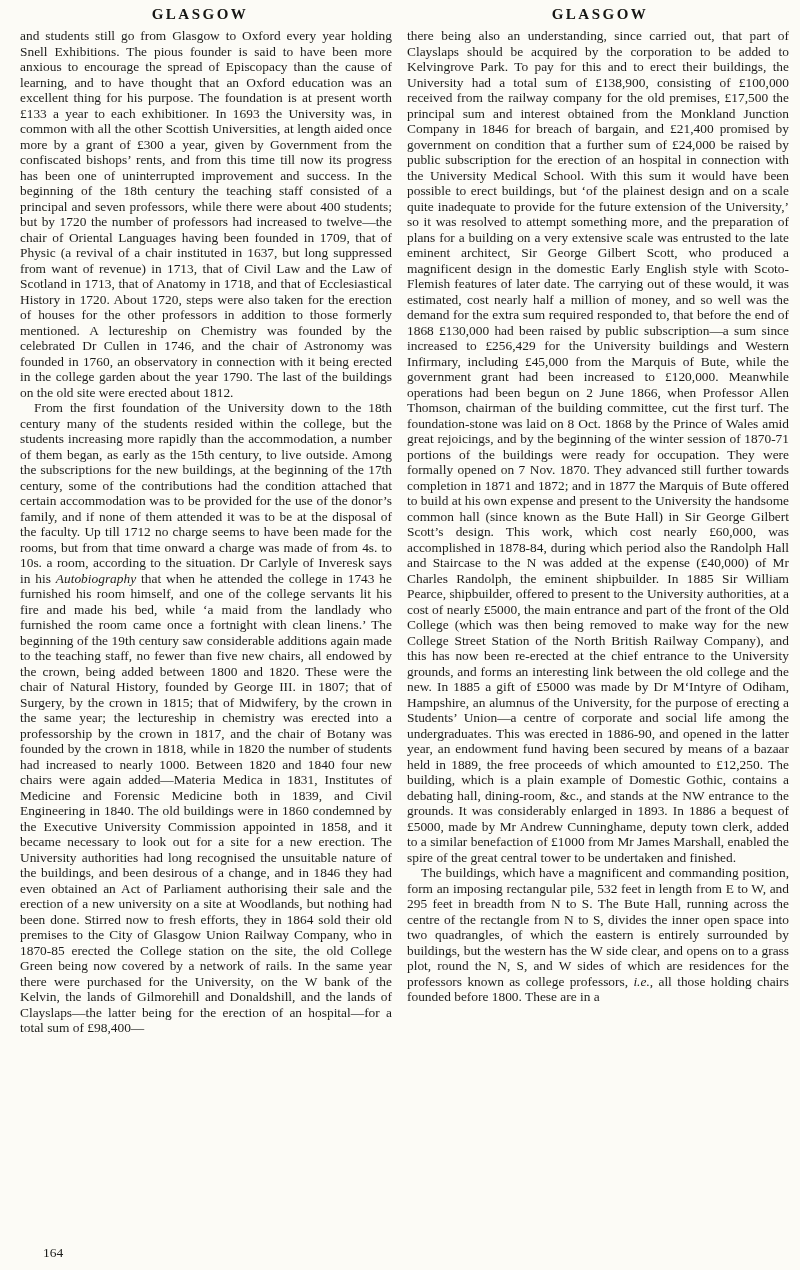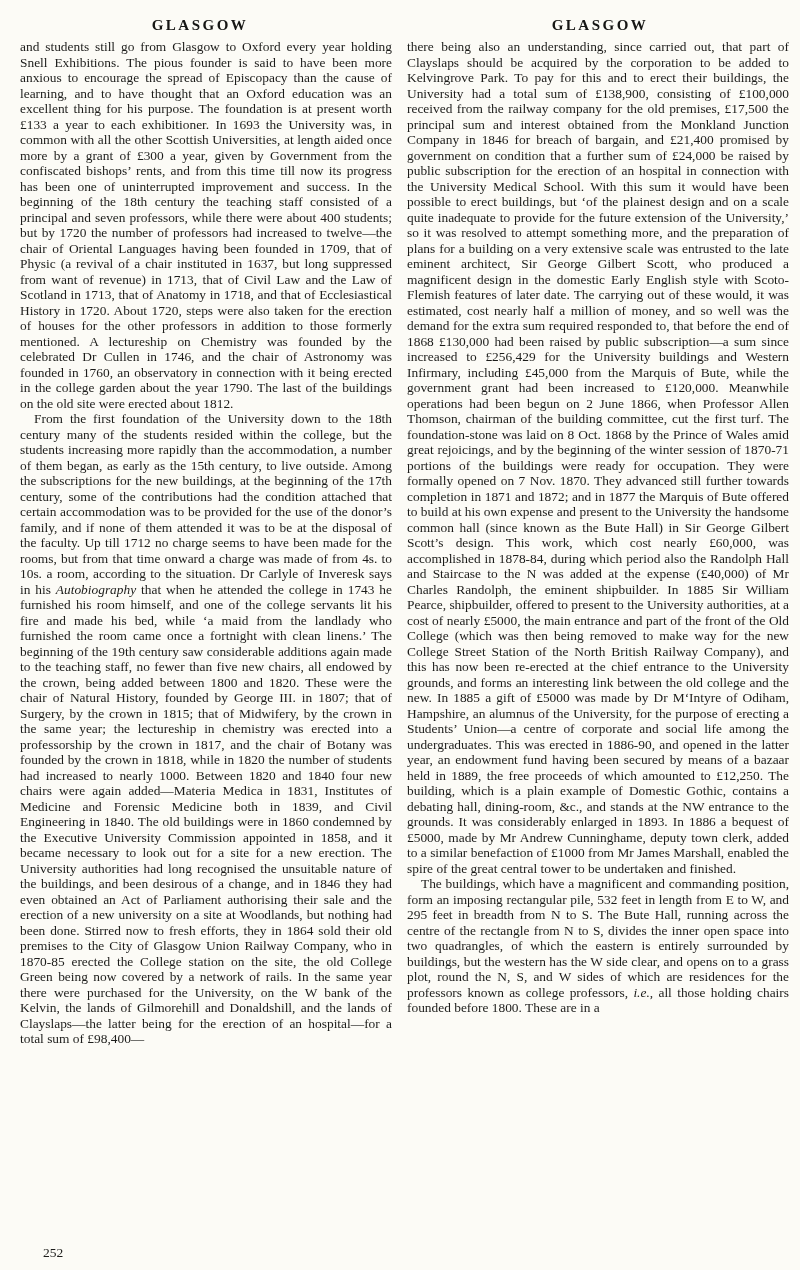--- a/index.html
+++ b/index.html
@@ -2,21 +2,21 @@
 <html><head>
 <meta charset="utf-8">
 <style>
   html,body{margin:0;padding:0;background:#d9d7d1;}
   .page{
     width:800px;height:1270px;margin:0 auto;position:relative;overflow:hidden;
     background:#fcfbf6;color:#1c1c1a;
     font-family:"Liberation Serif", serif;
     box-sizing:border-box;
   }
-  .header-row{display:flex;padding-top:17px;}
+  .header-row{display:flex;padding-top:6px;}
   .col-header{
     width:50%;text-align:center;font-weight:bold;
     font-size:15px;letter-spacing:2.5px;color:#161614;
   }
   .columns{
     display:flex;align-items:flex-start;
     padding:5px 11px 0 20px;height:1224px;box-sizing:border-box;
   }
   .column{
     font-size:13.4px;line-height:15.5px;text-align:justify;
@@ -48,15 +48,15 @@
         <p class="para"><span>and students still go from Glasgow to Oxford every year holding Snell Exhibitions.  The pious founder is said to have been more anxious to encourage the spread of Episcopacy than the cause of learning, and to have thought that an Oxford education was an excellent thing for his purpose.  The foundation is at present worth £133 a year to each exhibitioner.  In 1693 the University was, in common with all the other Scottish Universities, at length aided once more by a grant of £300 a year, given by Government from the confiscated bishops’ rents, and from this time till now its progress has been one of uninterrupted improvement and success.  In the beginning of the 18th century the teaching staff consisted of a principal and seven professors, while there were about 400 students; but by 1720 the number of professors had increased to twelve—the chair of Oriental Languages having been founded in 1709, that of Physic (a revival of a chair instituted in 1637, but long suppressed from want of revenue) in 1713, that of Civil Law and the Law of Scotland in 1713, that of Anatomy in 1718, and that of Ecclesiastical History in 1720.  About 1720, steps were also taken for the erection of houses for the other professors in addition to those formerly mentioned.  A lectureship on Chemistry was founded by the celebrated Dr Cullen in 1746, and the chair of Astronomy was founded in 1760, an observatory in connection with it being erected in the college garden about the year 1790.  The last of the buildings on the old site were erected about 1812.</span></p>
         <p class="para indent"><span>From the first foundation of the University down to the 18th century many of the students resided within the college, but the students increasing more rapidly than the accommodation, a number of them began, as early as the 15th century, to live outside.  Among the subscriptions for the new buildings, at the beginning of the 17th century, some of the contributions had the condition attached that certain accommodation was to be provided for the use of the donor’s family, and if none of them attended it was to be at the disposal of the faculty.  Up till 1712 no charge seems to have been made for the rooms, but from that time onward a charge was made of from 4s. to 10s. a room, according to the situation.  Dr Carlyle of Inveresk says in his </span><span class="italic">Autobiography</span><span> that when he attended the college in 1743 he furnished his room himself, and one of the college servants lit his fire and made his bed, while ‘a maid from the landlady who furnished the room came once a fortnight with clean linens.’  The beginning of the 19th century saw considerable additions again made to the teaching staff, no fewer than five new chairs, all endowed by the crown, being added between 1800 and 1820.  These were the chair of Natural History, founded by George III. in 1807; that of Surgery, by the crown in 1815; that of Midwifery, by the crown in the same year; the lectureship in chemistry was erected into a professorship by the crown in 1817, and the chair of Botany was founded by the crown in 1818, while in 1820 the number of students had increased to nearly 1000.  Between 1820 and 1840 four new chairs were again added—Materia Medica in 1831, Institutes of Medicine and Forensic Medicine both in 1839, and Civil Engineering in 1840.  The old buildings were in 1860 condemned by the Executive University Commission appointed in 1858, and it became necessary to look out for a site for a new erection.  The University authorities had long recognised the unsuitable nature of the buildings, and been desirous of a change, and in 1846 they had even obtained an Act of Parliament authorising their sale and the erection of a new university on a site at Woodlands, but nothing had been done.  Stirred now to fresh efforts, they in 1864 sold their old premises to the City of Glasgow Union Railway Company, who in 1870-85 erected the College station on the site, the old College Green being now covered by a network of rails.  In the same year there were purchased for the University, on the W bank of the Kelvin, the lands of Gilmorehill and Donaldshill, and the lands of Clayslaps—the latter being for the erection of an hospital—for a total sum of £98,400—</span></p>
       </div>
     <div class="divider"></div>
     <div class="column right">
         <p class="para"><span>there being also an understanding, since carried out, that part of Clayslaps should be acquired by the corporation to be added to Kelvingrove Park.  To pay for this and to erect their buildings, the University had a total sum of £138,900, consisting of £100,000 received from the railway company for the old premises, £17,500 the principal sum and interest obtained from the Monkland Junction Company in 1846 for breach of bargain, and £21,400 promised by government on condition that a further sum of £24,000 be raised by public subscription for the erection of an hospital in connection with the University Medical School.  With this sum it would have been possible to erect buildings, but ‘of the plainest design and on a scale quite inadequate to provide for the future extension of the University,’ so it was resolved to attempt something more, and the preparation of plans for a building on a very extensive scale was entrusted to the late eminent architect, Sir George Gilbert Scott, who produced a magnificent design in the domestic Early English style with Scoto-Flemish features of later date.  The carrying out of these would, it was estimated, cost nearly half a million of money, and so well was the demand for the extra sum required responded to, that before the end of 1868 £130,000 had been raised by public subscription—a sum since increased to £256,429 for the University buildings and Western Infirmary, including £45,000 from the Marquis of Bute, while the government grant had been increased to £120,000.  Meanwhile operations had been begun on 2 June 1866, when Professor Allen Thomson, chairman of the building committee, cut the first turf.  The foundation-stone was laid on 8 Oct. 1868 by the Prince of Wales amid great rejoicings, and by the beginning of the winter session of 1870-71 portions of the buildings were ready for occupation.  They were formally opened on 7 Nov. 1870.  They advanced still further towards completion in 1871 and 1872; and in 1877 the Marquis of Bute offered to build at his own expense and present to the University the handsome common hall (since known as the Bute Hall) in Sir George Gilbert Scott’s design.  This work, which cost nearly £60,000, was accomplished in 1878-84, during which period also the Randolph Hall and Staircase to the N was added at the expense (£40,000) of Mr Charles Randolph, the eminent shipbuilder.  In 1885 Sir William Pearce, shipbuilder, offered to present to the University authorities, at a cost of nearly £5000, the main entrance and part of the front of the Old College (which was then being removed to make way for the new College Street Station of the North British Railway Company), and this has now been re-erected at the chief entrance to the University grounds, and forms an interesting link between the old college and the new.  In 1885 a gift of £5000 was made by Dr M‘Intyre of Odiham, Hampshire, an alumnus of the University, for the purpose of erecting a Students’ Union—a centre of corporate and social life among the undergraduates.  This was erected in 1886-90, and opened in the latter year, an endowment fund having been secured by means of a bazaar held in 1889, the free proceeds of which amounted to £12,250.  The building, which is a plain example of Domestic Gothic, contains a debating hall, dining-room, &amp;c., and stands at the NW entrance to the grounds.  It was considerably enlarged in 1893.  In 1886 a bequest of £5000, made by Mr Andrew Cunninghame, deputy town clerk, added to a similar benefaction of £1000 from Mr James Marshall, enabled the spire of the great central tower to be undertaken and finished.</span></p>
         <p class="para indent"><span>The buildings, which have a magnificent and commanding position, form an imposing rectangular pile, 532 feet in length from E to W, and 295 feet in breadth from N to S.  The Bute Hall, running across the centre of the rectangle from N to S, divides the inner open space into two quadrangles, of which the eastern is entirely surrounded by buildings, but the western has the W side clear, and opens on to a grass plot, round the N, S, and W sides of which are residences for the professors known as college professors, </span><span class="italic">i.e.</span><span>, all those holding chairs founded before 1800.  These are in a</span></p>
       </div>
   </div>
 
-  <div class="page-number">252</div>
+  <div class="page-number">164</div>
 
 </div>
 
 </body></html>

